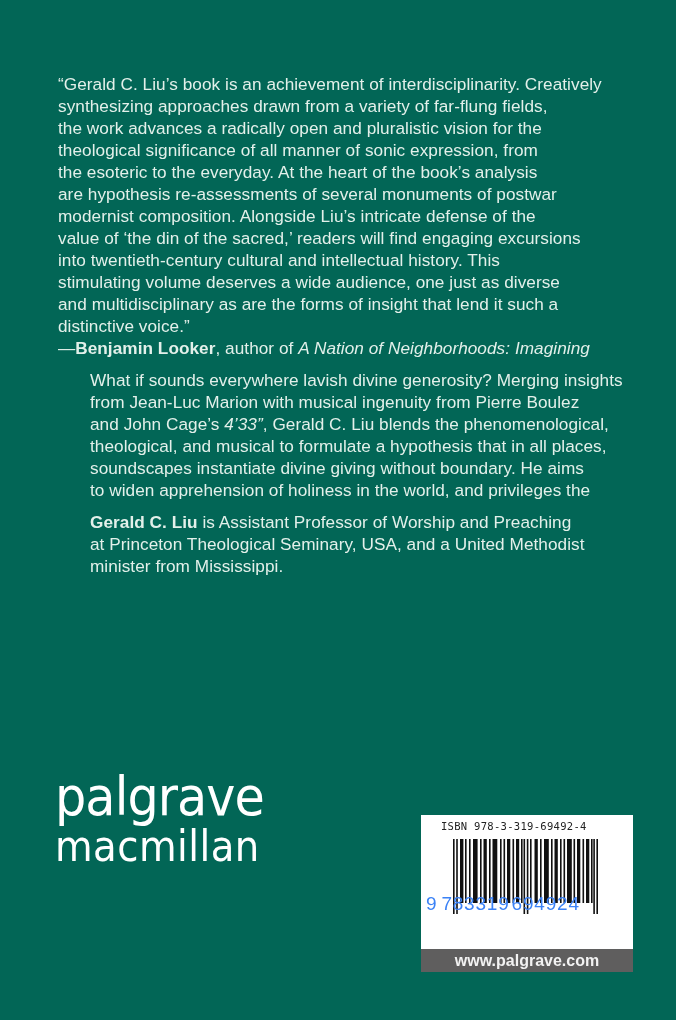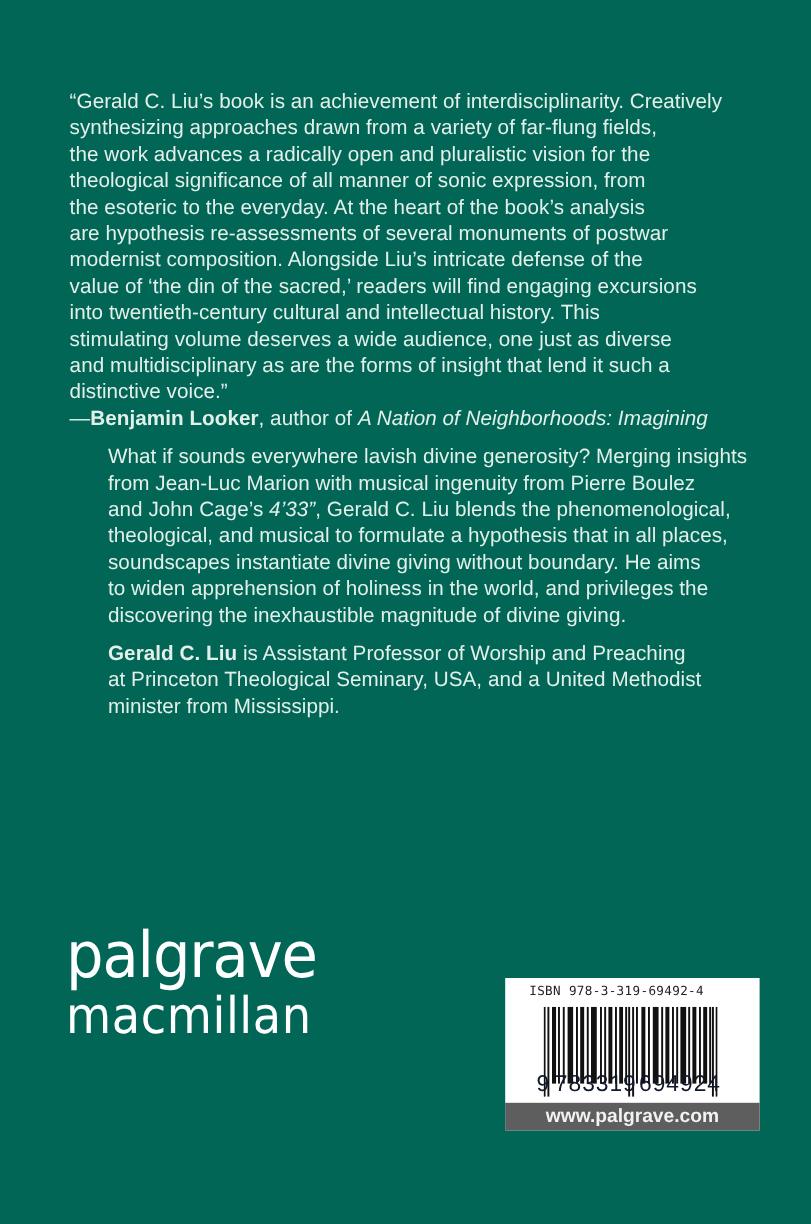--- a/index.html
+++ b/index.html
@@ -53,21 +53,21 @@
     letter-spacing: 0.5px;
     transform: scaleX(0.92);
     transform-origin: left center;
   }
 
   .barcode-box {
     position: absolute;
     left: 421px;
     top: 815px;
     width: 212px;
-    height: 127px;
+    height: 157px;
     background: #ffffff;
   }
   .isbn-text {
     position: absolute;
     left: 20px;
     top: 5px;
     font-family: "DejaVu Sans Mono", "Liberation Mono", monospace;
     font-size: 10.5px;
     color: #222;
     letter-spacing: 0.3px;
@@ -79,24 +79,23 @@
     top: 24px;
     width: 145px;
     height: 75px;
   }
   .barcode-digits {
     position: absolute;
     left: 5px;
     top: 78px;
     font-family: "Liberation Sans", sans-serif;
     font-size: 19px;
-    color: #0f172a;
+    color: #3b82f6;
     letter-spacing: 0.8px;
     white-space: nowrap;
-    margin-left: 21px;
   }
   .barcode-digits .first { margin-right: 4px; }
   .barcode-digits .mid { margin-right: 2px; }
   .url-strip {
     position: absolute;
     left: 0;
     bottom: 0;
     width: 212px;
     height: 23px;
     background: #5f5e5e;
@@ -128,21 +127,20 @@
     <span class="line"><span>—</span><span class="bold">Benjamin Looker</span><span>, author of </span><span class="ital">A Nation of Neighborhoods: Imagining</span></span>
   </p>
 
   <p class="para">
     <span class="line">What if sounds everywhere lavish divine generosity? Merging insights</span>
     <span class="line">from Jean-Luc Marion with musical ingenuity from Pierre Boulez</span>
     <span class="line"><span>and John Cage’s </span><span class="ital">4’33”</span><span>, Gerald C. Liu blends the phenomenological,</span></span>
     <span class="line">theological, and musical to formulate a hypothesis that in all places,</span>
     <span class="line">soundscapes instantiate divine giving without boundary. He aims</span>
     <span class="line">to widen apprehension of holiness in the world, and privileges the</span>
-    <span class="line">discovering the inexhaustible magnitude of divine giving.</span>
   </p>
 
   <p class="para">
     <span class="line"><span class="bold">Gerald C. Liu</span><span> is Assistant Professor of Worship and Preaching</span></span>
     <span class="line">at Princeton Theological Seminary, USA, and a United Methodist</span>
     <span class="line">minister from Mississippi.</span>
   </p>
 </div>
 
 <div class="logo">

